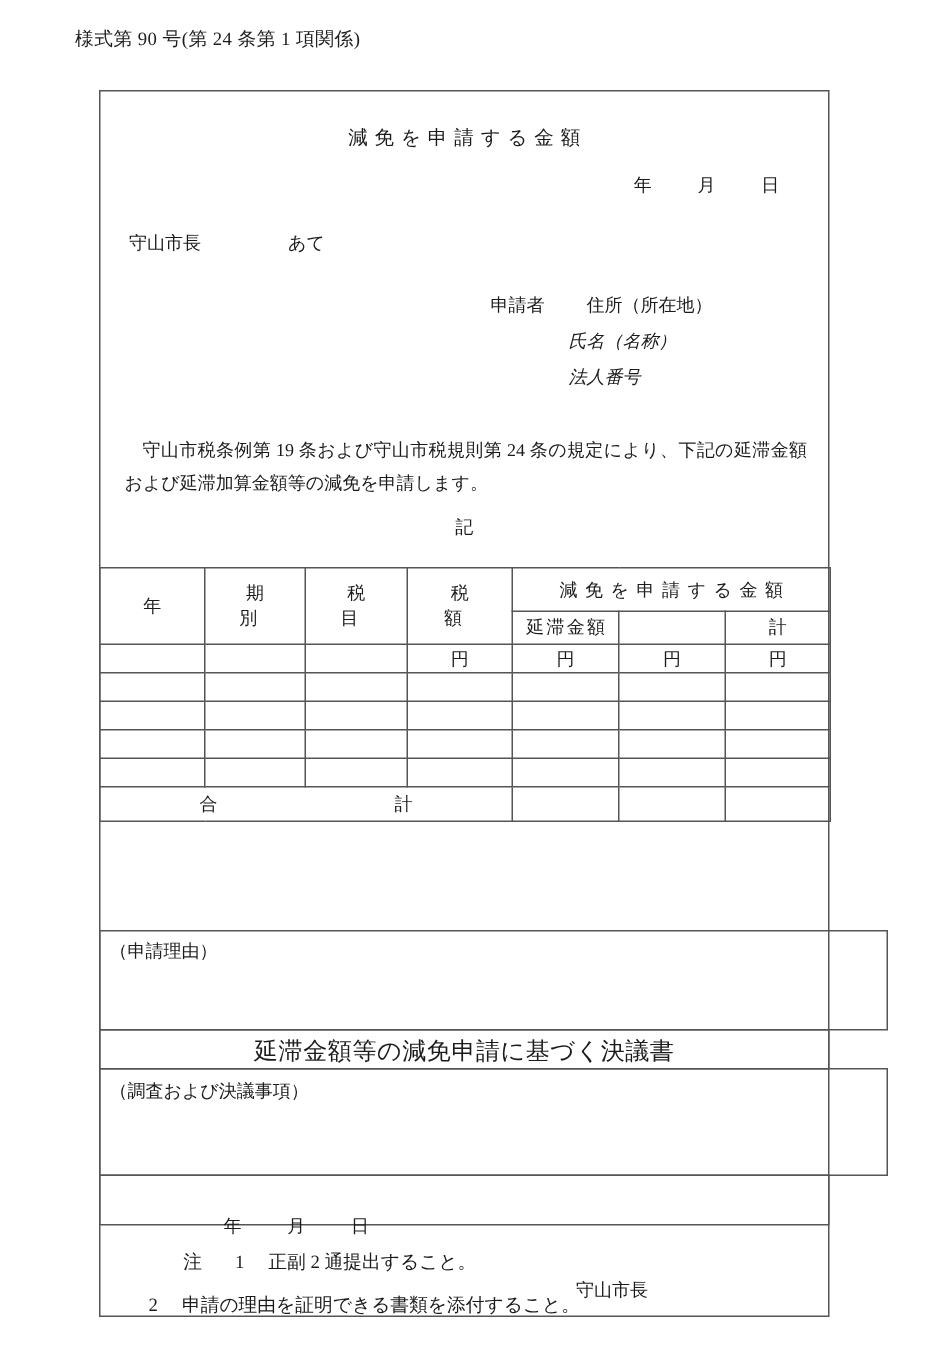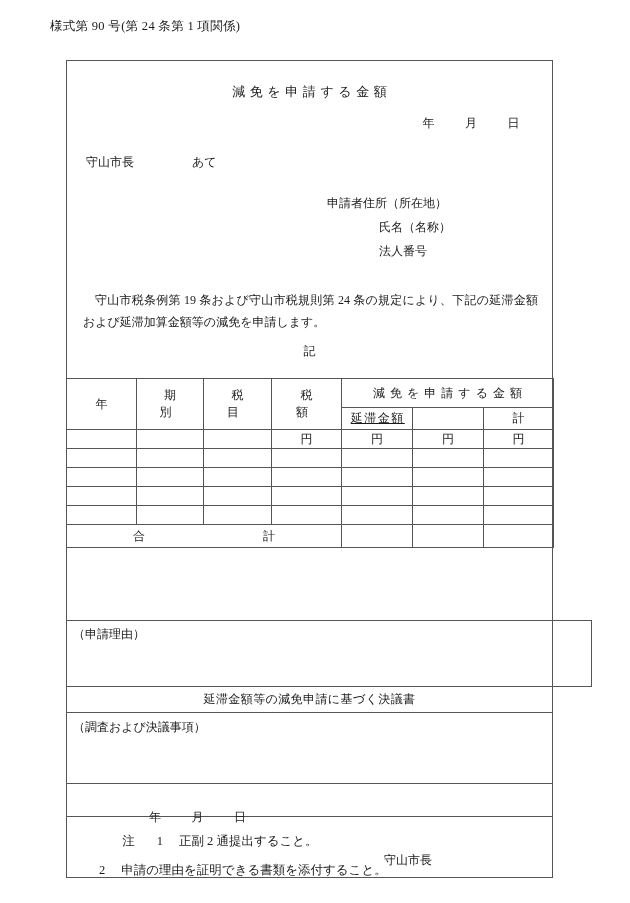--- a/index.html
+++ b/index.html
@@ -84,22 +84,22 @@
 
   
   .applicant {
     position: absolute;
     left: 260px;
     top: 130px;
     font-size: 12px;
     line-height: 24px;
   }
   .applicant .row { white-space: nowrap; }
-  .applicant .ap-label { margin-right: 0; }
-  .applicant .row.indented { padding-left: 52px; }
+  .applicant .ap-label { margin-right: 28px; }
+  .applicant .row.indented { padding-left: 52px; font-style: italic; }
 
   
   .body-text {
     position: absolute;
     left: 16px;
     right: 14px;
     top: 228px;
     font-size: 12px;
     line-height: 22px;
     text-align: justify;
@@ -133,21 +133,21 @@
     height: 19px;
     box-sizing: border-box;
   }
   .tbl .hrow-a td { height: 29px; }
   .tbl .hrow-b td { height: 22px; }
   .tbl .datarow td { height: 19px; }
   .tbl .totalrow td { height: 23px; }
 
   .sp2 { letter-spacing: 9px; text-indent: 9px; font-family: Liberation Serif, serif; }
   .sp-head { letter-spacing: 5px; text-indent: 5px; }
-  .sp-small { letter-spacing: 1.5px; text-indent: 1.5px; text-decoration: underline; }
+  .sp-small { letter-spacing: 1.5px; text-indent: 1.5px; }
 
   .yen-cell { text-align: right; padding-right: 5px; }
   .total-label {
     text-align: center;
     letter-spacing: 0;
   }
   .total-label .t1 { margin-right: 118px; }
 
   
   .reason-box {
@@ -169,32 +169,32 @@
   
   .decision-head {
     position: absolute;
     left: -1px;
     top: 625px;
     width: 487px;
     height: 27px;
     border: 1px solid #555;
     box-sizing: border-box;
     display: flex;
-    align-items: center;
+    align-items: flex-end;
     justify-content: center;
-    font-size: 12px;
+    font-size: 16px;
     letter-spacing: 0.4px;
   }
 
   
   .invest-box {
     position: absolute;
     left: -1px;
     top: 651px;
-    width: 487px;
+    width: 526px;
     height: 72px;
     border: 1px solid #555;
     box-sizing: border-box;
     font-size: 12px;
   }
   .invest-box .lbl {
     position: absolute;
     left: 6px;
     top: 6px;
   }

